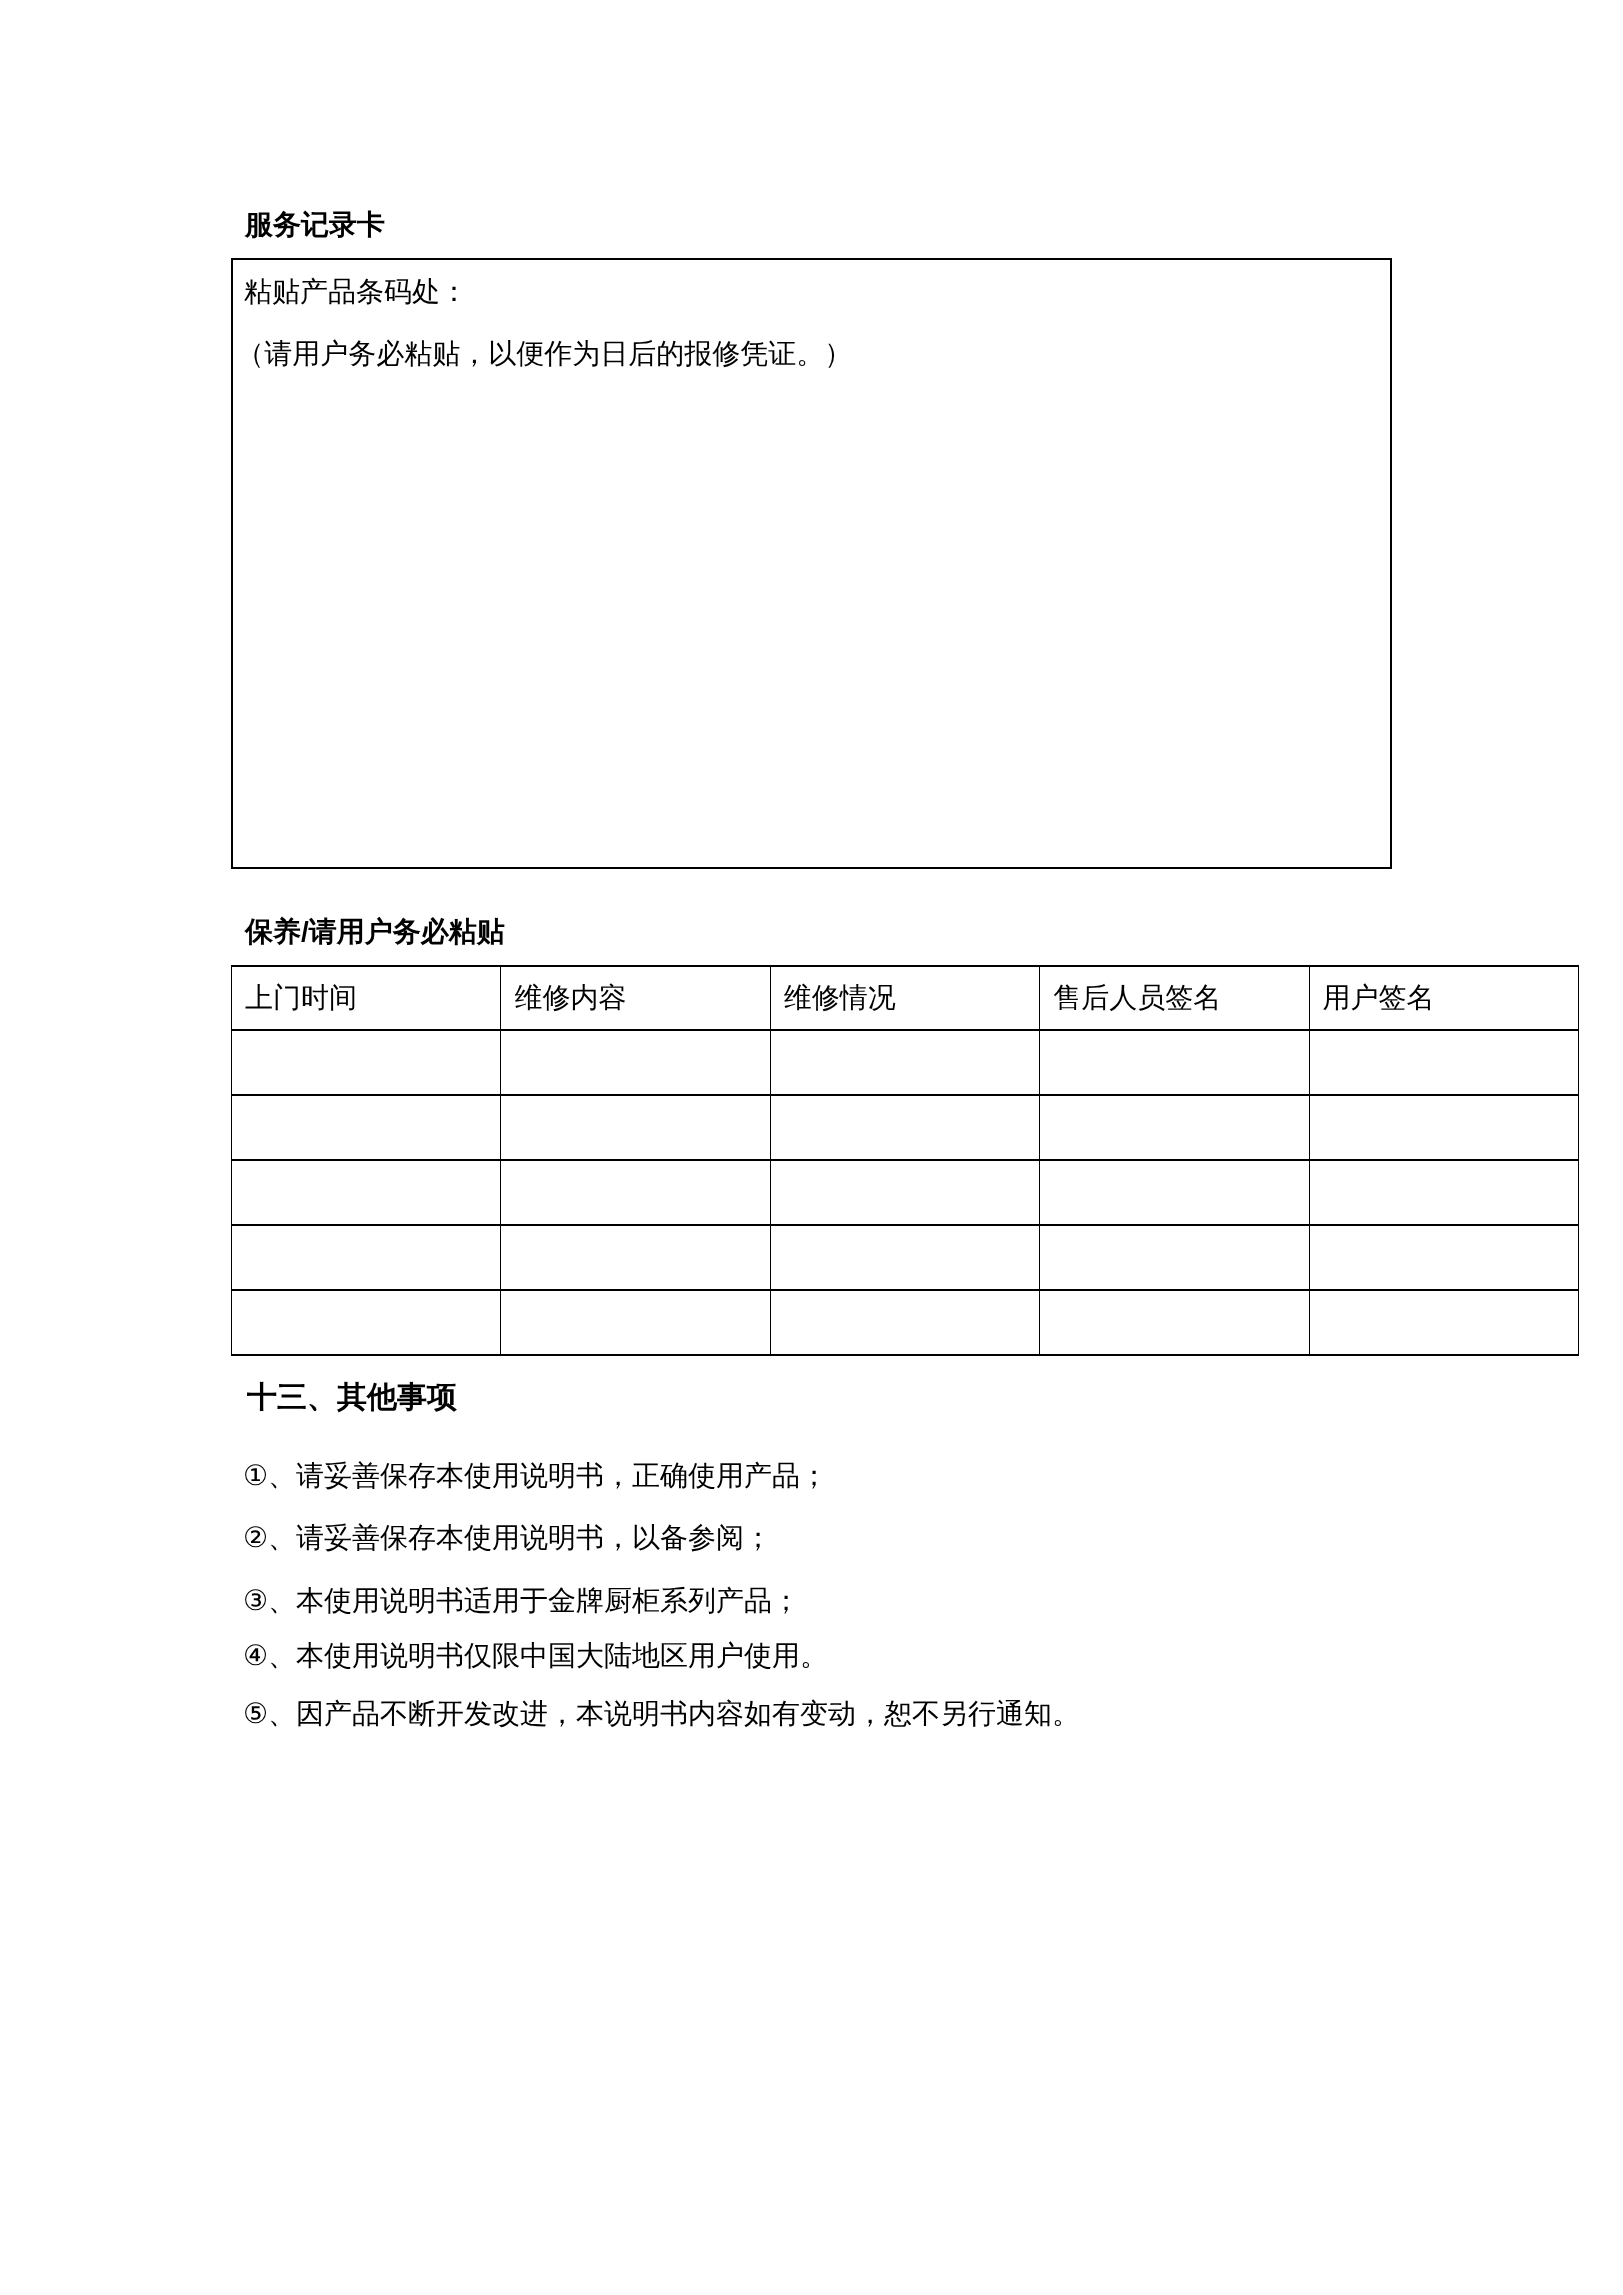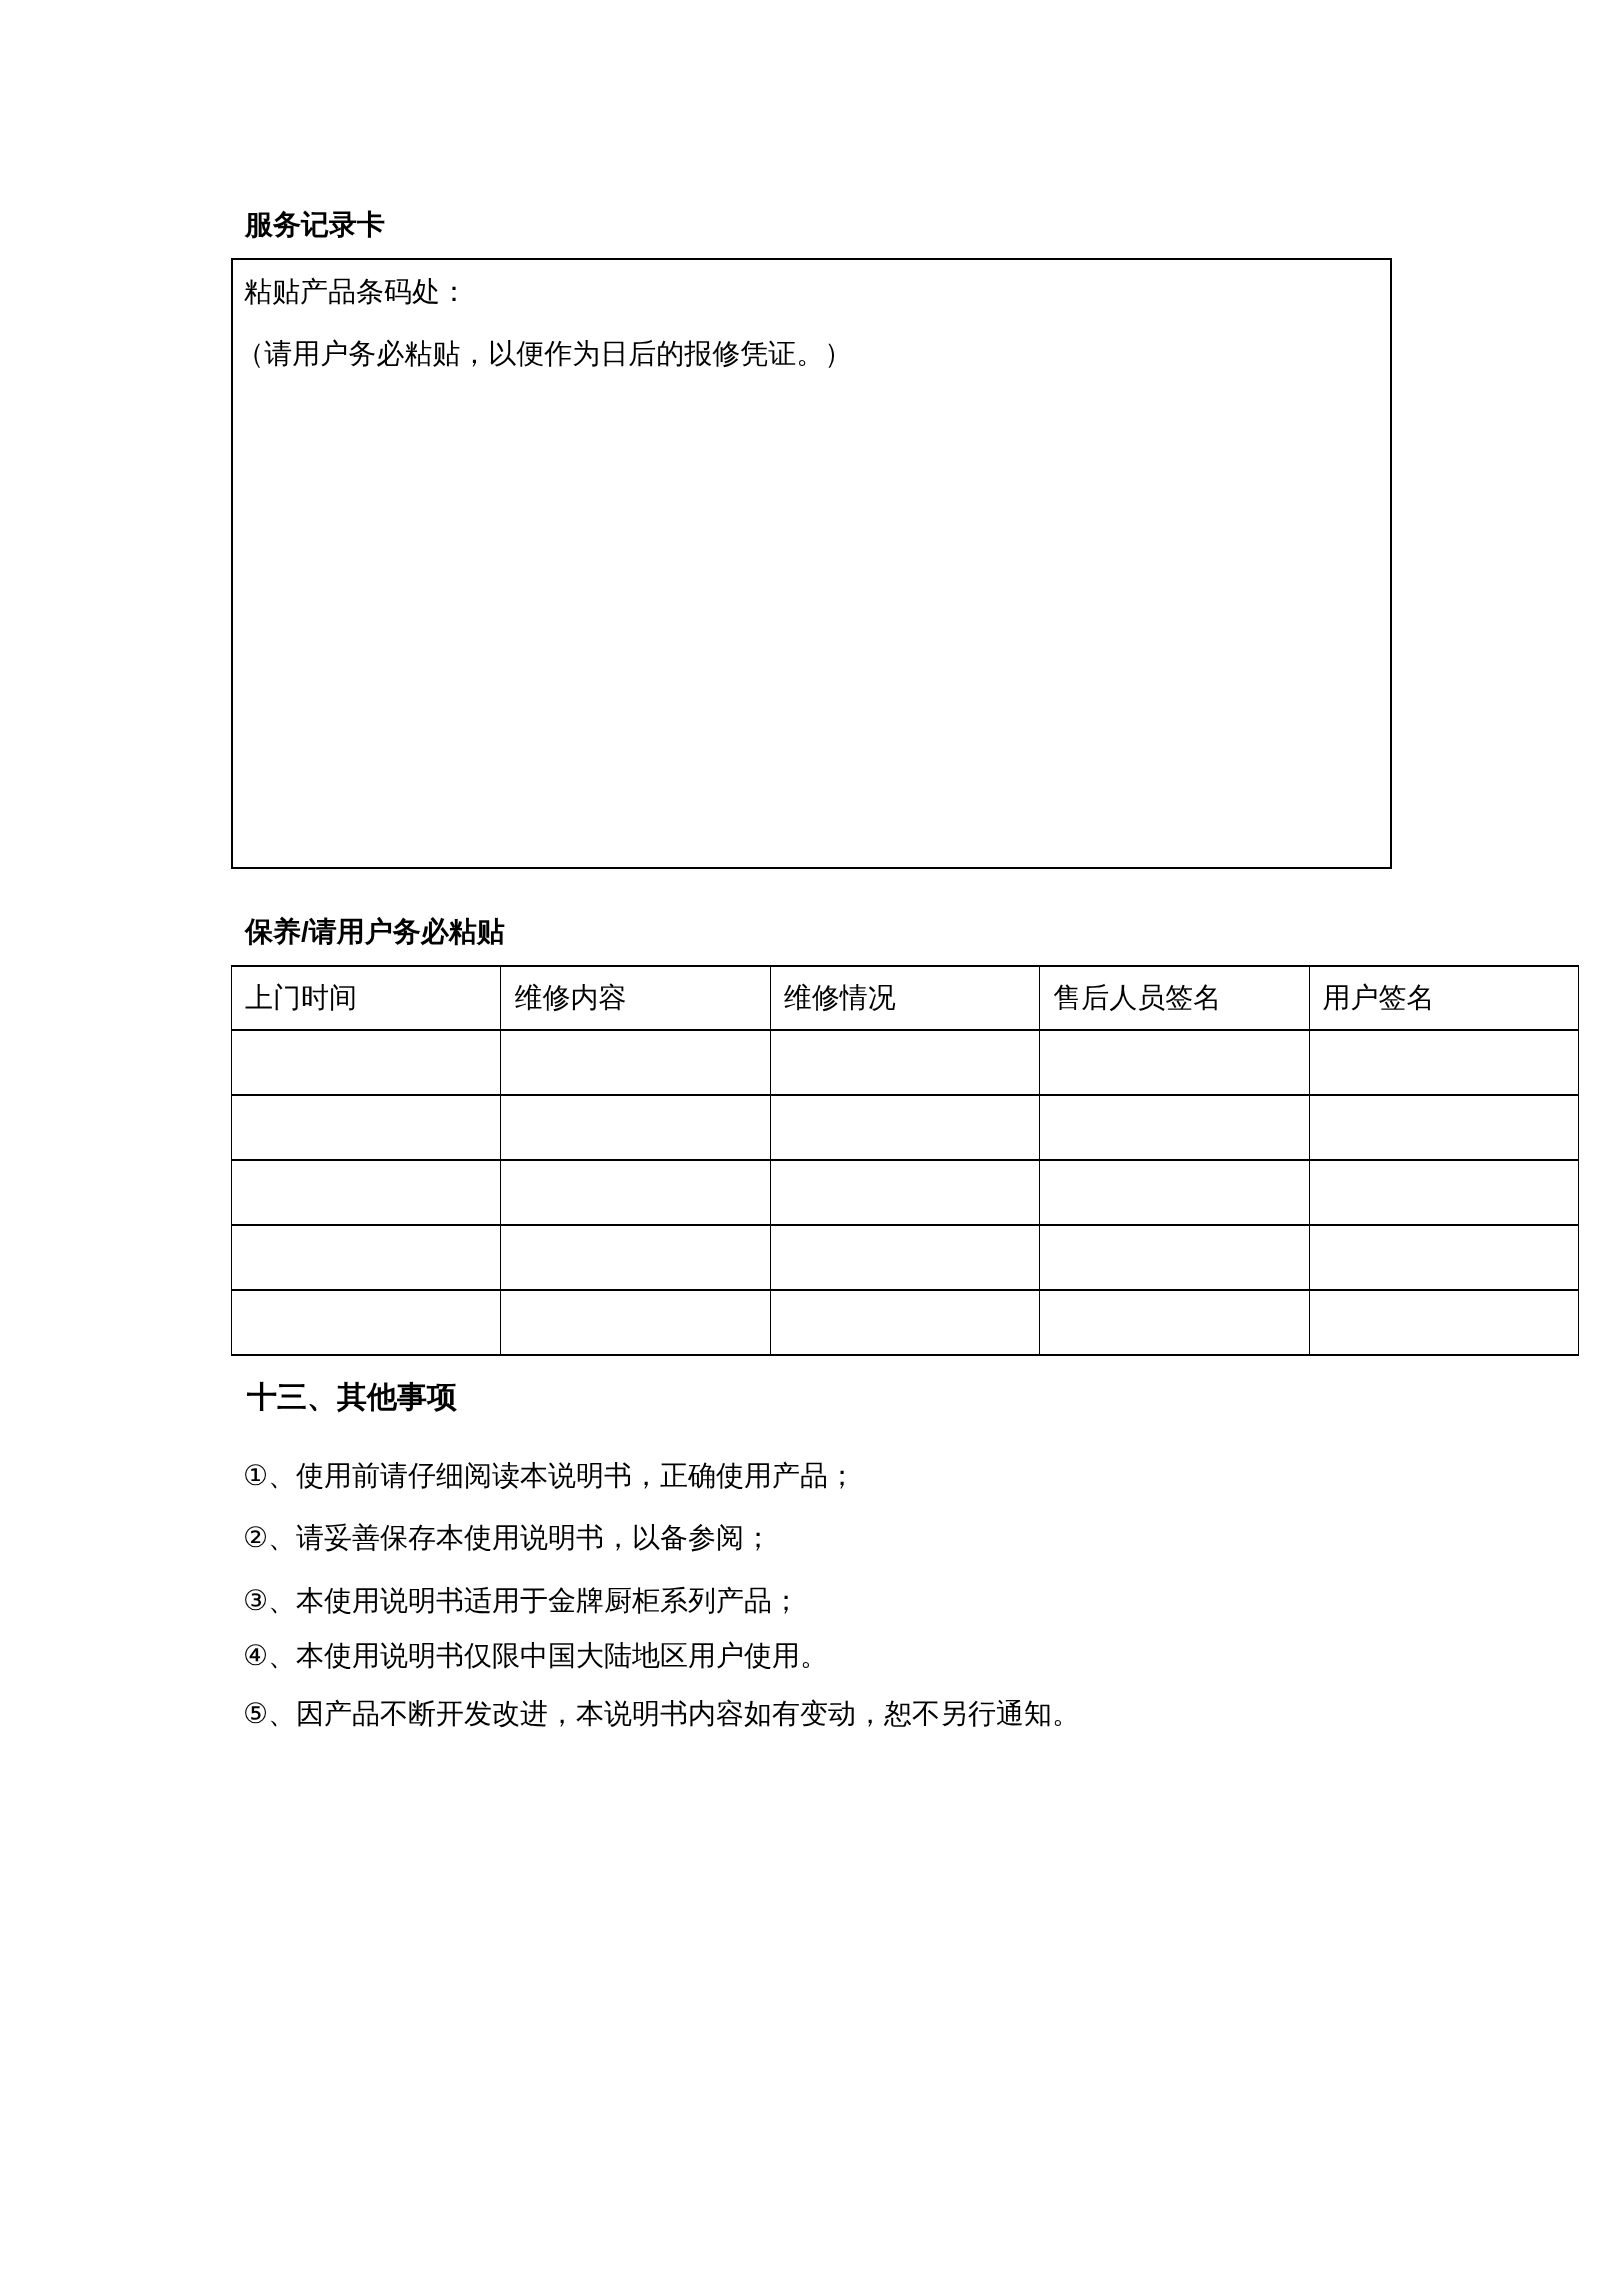--- a/index.html
+++ b/index.html
@@ -140,20 +140,20 @@
           <td></td>
           <td></td>
           <td></td>
           <td></td>
       </tr>
     </tbody>
   </table>
 
   <div class="t section-heading">十三、其他事项</div>
 
-  <div class="t note note-1">①、使用前请仔细阅读本说明书，正确使用产品；</div>
+  <div class="t note note-1">①、请妥善保存本使用说明书，正确使用产品；</div>
   <div class="t note note-2">②、请妥善保存本使用说明书，以备参阅；</div>
   <div class="t note note-3">③、本使用说明书适用于金牌厨柜系列产品；</div>
   <div class="t note note-4">④、本使用说明书仅限中国大陆地区用户使用。</div>
   <div class="t note note-5">⑤、因产品不断开发改进，本说明书内容如有变动，恕不另行通知。</div>
 
 </div>
 
 
 </body></html>

